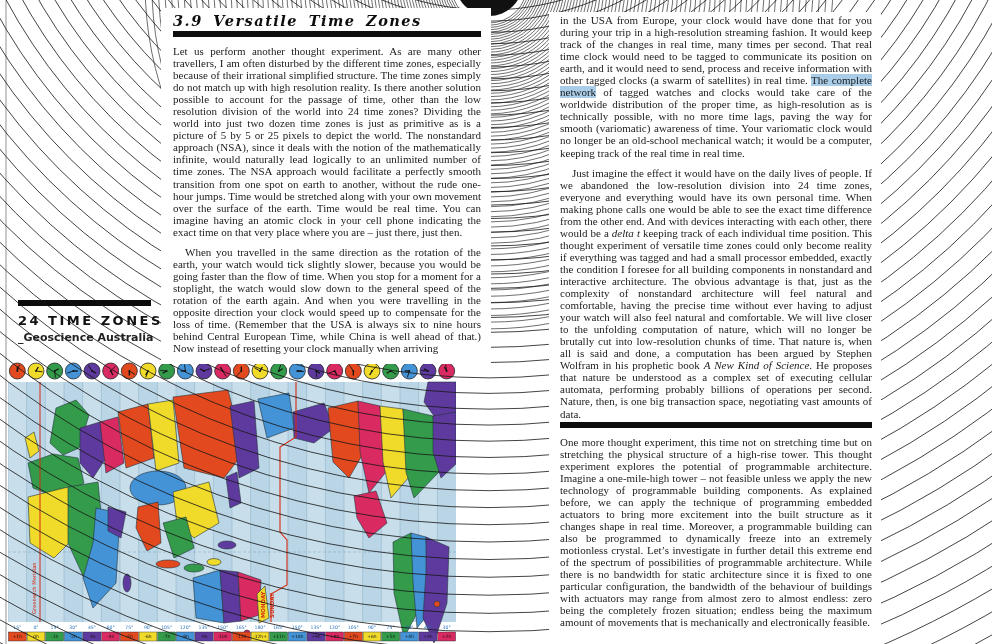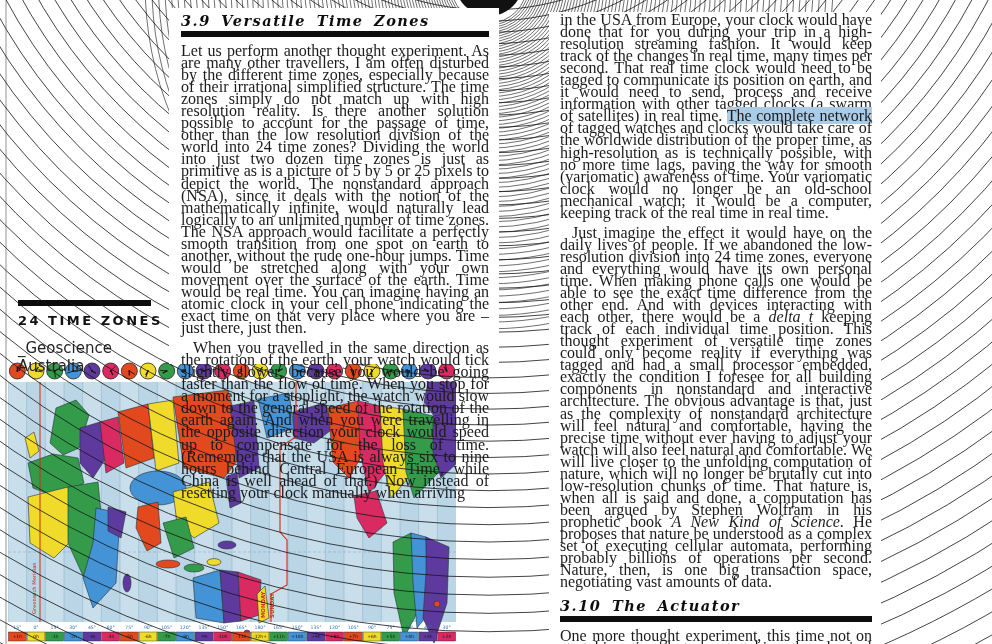--- a/index.html
+++ b/index.html
@@ -12,33 +12,33 @@
   #decor{position:absolute;left:0;top:0;z-index:3;pointer-events:none;}
 
   
   #map{position:absolute;left:8px;top:360px;z-index:1;}
 
   
   .caption{position:absolute;left:18px;top:300px;width:140px;z-index:2;}
   .caption-bar{width:133px;height:6px;background:#0c0c0c;margin-bottom:7px;}
   .caption-title{font-family:"DejaVu Sans", sans-serif;font-weight:bold;font-size:13px;
                  letter-spacing:2.5px;color:#111;white-space:nowrap;}
-  .caption-credit{font-family:"DejaVu Sans", sans-serif;font-size:15px;color:#222;margin-top:11px;}
+  .caption-credit{font-family:"DejaVu Sans", sans-serif;font-size:11px;color:#222;margin-top:3px;font-weight:bold;}
 
   
   .panel{position:absolute;background:#ffffff;z-index:4;color:#1b1b1b;}
-  .left-panel{left:169px;top:8px;width:330px;height:356px;padding:4px 10px 0 12px;box-sizing:border-box;}
+  .left-panel{left:161px;top:8px;width:330px;height:356px;padding:4px 10px 0 12px;box-sizing:border-box;}
   .right-panel{left:549px;top:12px;width:332px;height:632px;padding:2px 9px 0 11px;box-sizing:border-box;}
 
   .sec{font-family:"DejaVu Serif", serif;font-style:italic;font-weight:bold;
        font-size:14.5px;letter-spacing:1.5px;word-spacing:4px;margin:0 0 2px 0;color:#0d0d0d;}
   .rule{height:6px;background:#0d0d0d;margin:2px 0 8px 0;}
   .sec2-gap{margin-top:9px;}
 
-  p{font-size:16px;line-height:12.05px;text-align:justify;margin:0;color:#1b1b1b;}
+  p{font-size:11px;line-height:12.05px;text-align:justify;margin:0;color:#1b1b1b;}
   p.indent{text-indent:12px;margin-top:8px;}
   .it{font-style:italic;}
   .hl{background:#a9cde8;}
 
   
   .map-tiny{font-family:"DejaVu Sans", sans-serif;}
 </style>
 </head>
 <body>
 
@@ -519,18 +519,17 @@
   <div class="panel left-panel">
     <h2 class="sec"><span>3.9</span> <span>Versatile Time Zones</span></h2>
     <div class="rule"></div>
     <p>Let us perform another thought experiment. As are many other travellers, I am often disturbed by the different time zones, especially because of their irrational simplified structure. The time zones simply do not match up with high resolution reality. Is there another solution possible to account for the passage of time, other than the low resolution division of the world into 24 time zones? Dividing the world into just two dozen time zones is just as primitive as is a picture of 5 by 5 or 25 pixels to depict the world. The nonstandard approach (NSA), since it deals with the notion of the mathematically infinite, would naturally lead logically to an unlimited number of time zones. The NSA approach would facilitate a perfectly smooth transition from one spot on earth to another, without the rude one-hour jumps. Time would be stretched along with your own movement over the surface of the earth. Time would be real time. You can imagine having an atomic clock in your cell phone indicating the exact time on that very place where you are – just there, just then.</p>
     <p class="indent">When you travelled in the same direction as the rotation of the earth, your watch would tick slightly slower, because you would be going faster than the flow of time. When you stop for a moment for a stoplight, the watch would slow down to the general speed of the rotation of the earth again. And when you were travelling in the opposite direction your clock would speed up to compensate for the loss of time. (Remember that the USA is always six to nine hours behind Central European Time, while China is well ahead of that.) Now instead of resetting your clock manually when arriving</p>
   </div>
 
   <div class="panel right-panel">
     <p><span>in the USA from Europe, your clock would have done that for you during your trip in a high-resolution streaming fashion. It would keep track of the changes in real time, many times per second. That real time clock would need to be tagged to communicate its position on earth, and it would need to send, process and receive information with other tagged clocks (a swarm of satellites) in real time. </span><span class="hl">The complete network</span><span> of tagged watches and clocks would take care of the worldwide distribution of the proper time, as high-resolution as is technically possible, with no more time lags, paving the way for smooth (variomatic) awareness of time. Your variomatic clock would no longer be an old-school mechanical watch; it would be a computer, keeping track of the real time in real time.</span></p>
     <p class="indent"><span>Just imagine the effect it would have on the daily lives of people. If we abandoned the low-resolution division into 24 time zones, everyone and everything would have its own personal time. When making phone calls one would be able to see the exact time difference from the other end. And with devices interacting with each other, there would be a </span><span class="it">delta t</span><span> keeping track of each individual time position. This thought experiment of versatile time zones could only become reality if everything was tagged and had a small processor embedded, exactly the condition I foresee for all building components in nonstandard and interactive architecture. The obvious advantage is that, just as the complexity of nonstandard architecture will feel natural and comfortable, having the precise time without ever having to adjust your watch will also feel natural and comfortable. We will live closer to the unfolding computation of nature, which will no longer be brutally cut into low-resolution chunks of time. That nature is, when all is said and done, a computation has been argued by Stephen Wolfram in his prophetic book </span><span class="it">A New Kind of Science</span><span>. He proposes that nature be understood as a complex set of executing cellular automata, performing probably billions of operations per second. Nature, then, is one big transaction space, negotiating vast amounts of data.</span></p>
-    <h2 class="sec sec2-gap"><span>3.10</span> <span>The Actuator</span></h2>
     <div class="rule"></div>
     <p>One more thought experiment, this time not on stretching time but on stretching the physical structure of a high-rise tower. This thought experiment explores the potential of programmable architecture. Imagine a one-mile-high tower – not feasible unless we apply the new technology of programmable building components. As explained before, we can apply the technique of programming embedded actuators to bring more excitement into the built structure as it changes shape in real time. Moreover, a programmable building can also be programmed to dynamically freeze into an extremely motionless crystal. Let’s investigate in further detail this extreme end of the spectrum of possibilities of programmable architecture. While there is no bandwidth for static architecture since it is fixed to one particular configuration, the bandwidth of the behaviour of buildings with actuators may range from almost zero to almost endless: zero being the completely frozen situation; endless being the maximum amount of movements that is mechanically and electronically feasible.</p>
   </div>
 
 </div>
 
 </body></html>

